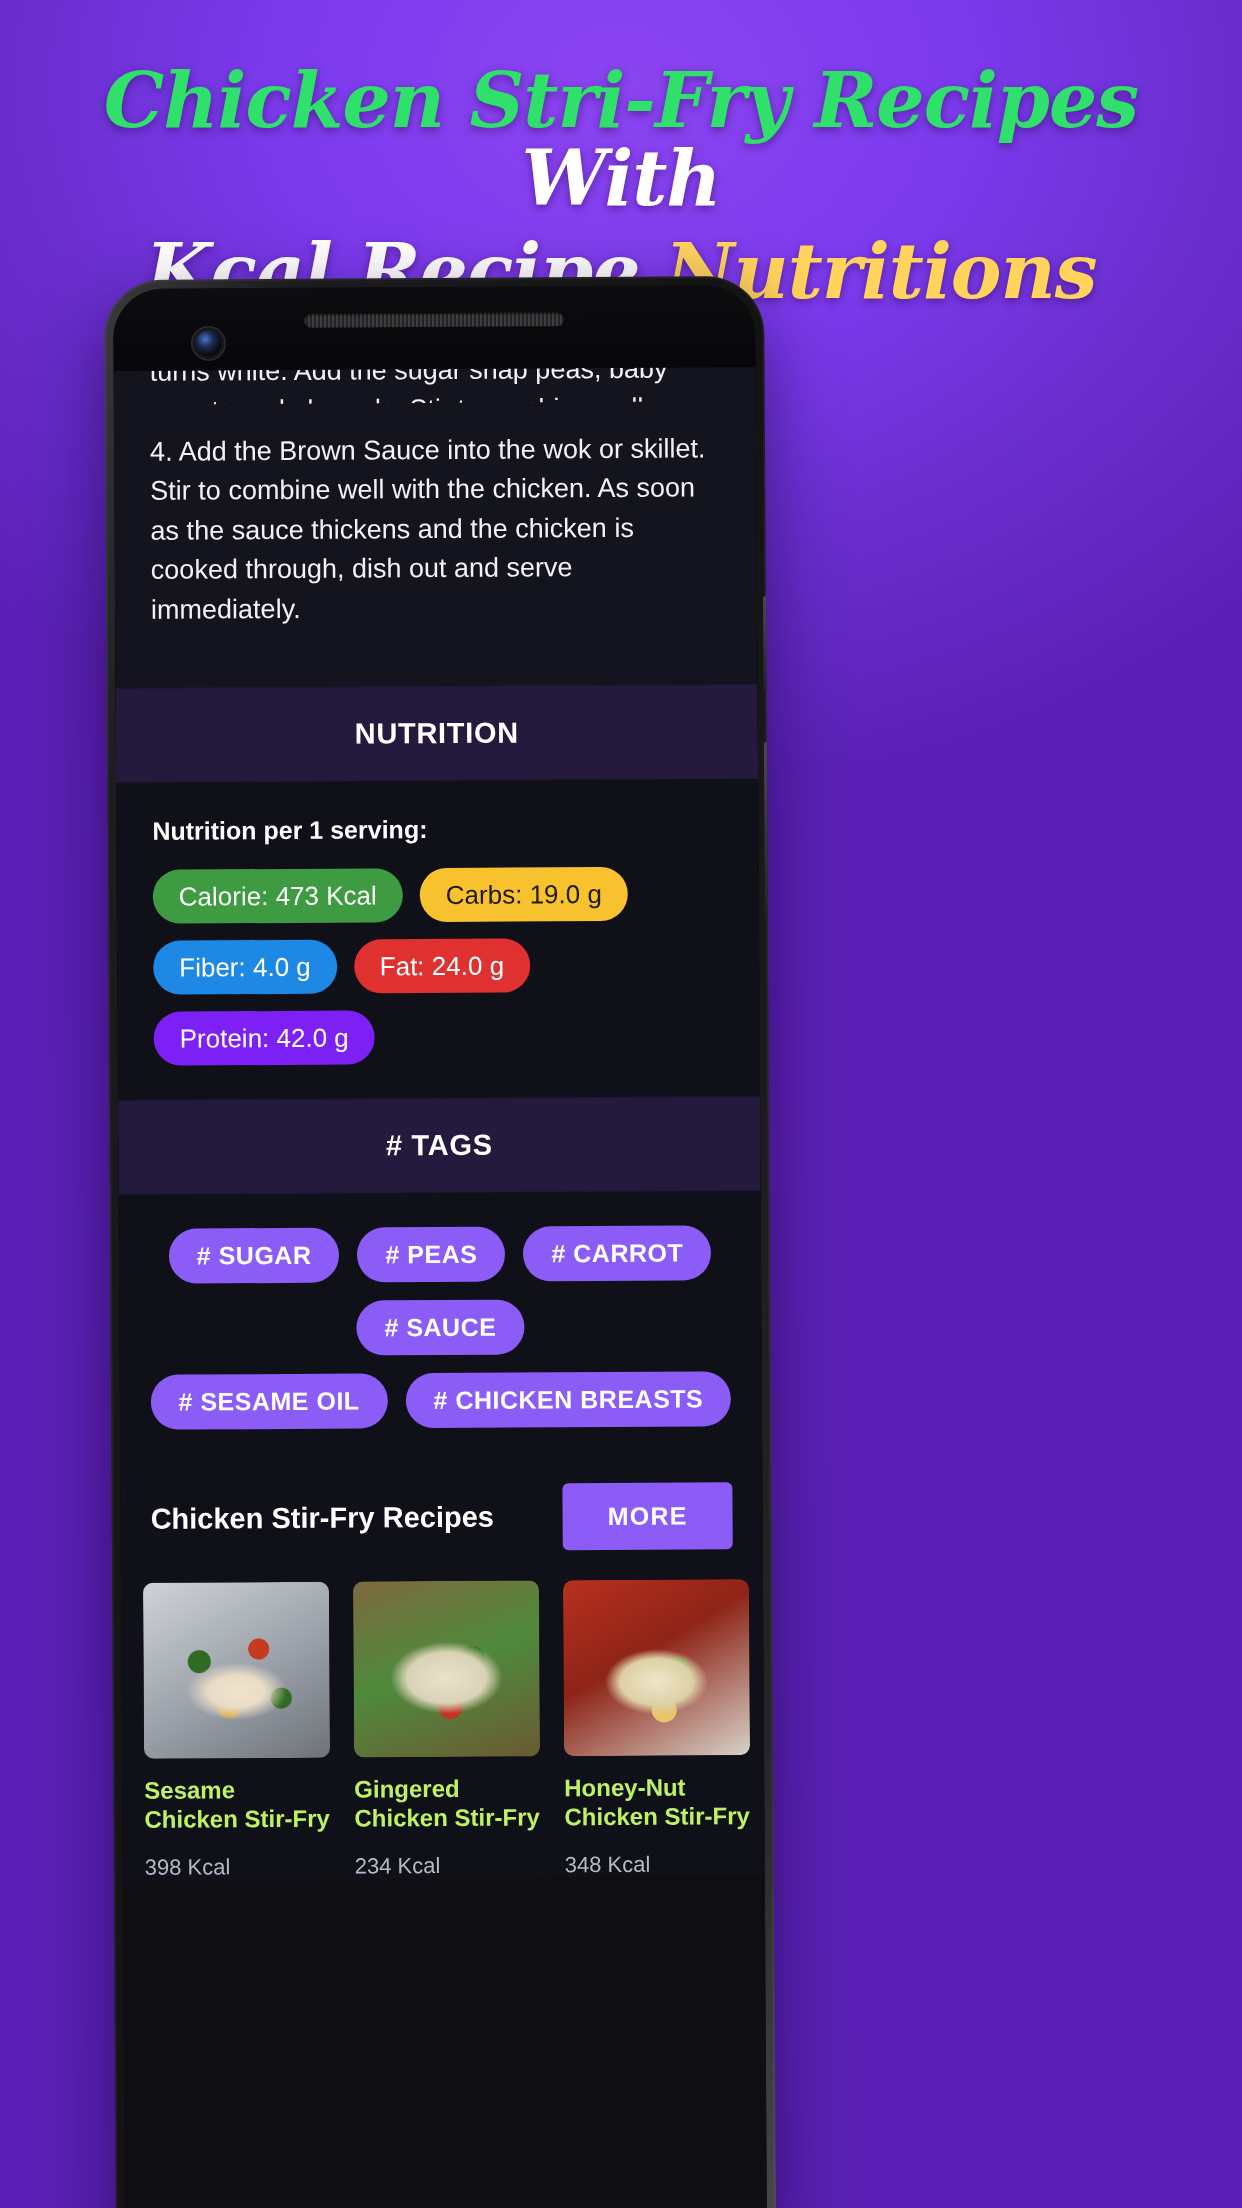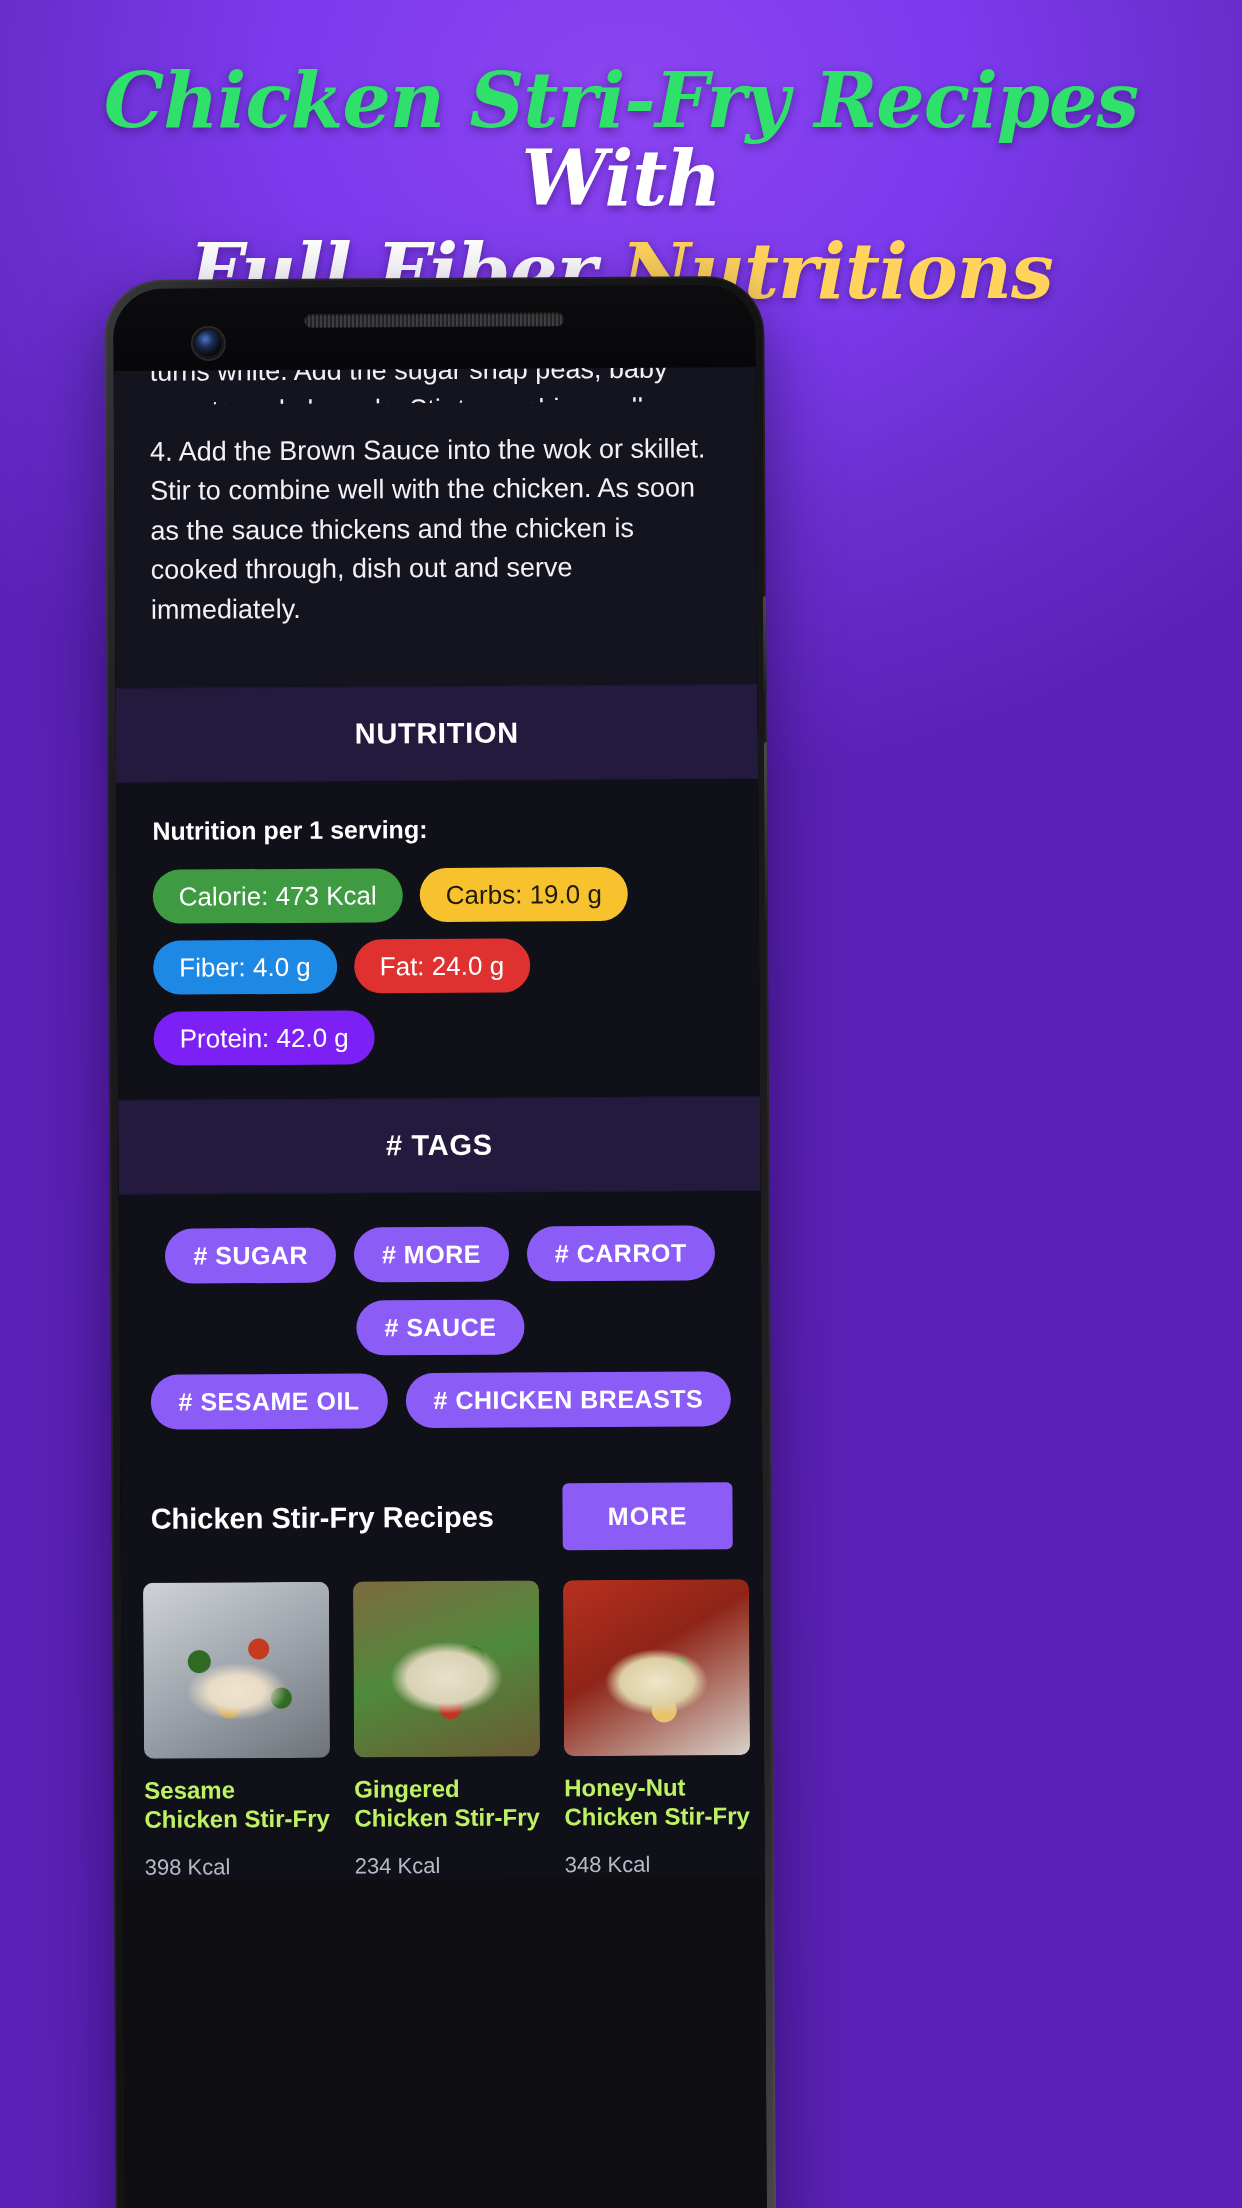--- a/index.html
+++ b/index.html
@@ -155,21 +155,21 @@
 <body>
 
 <div class="poster">
 
   <div class="headline">
     <span class="l1">
       <span class="hl-green">Chicken Stri-Fry Recipes</span>
       <span class="hl-white">With</span>
     </span>
     <span class="l2">
-      <span class="hl-white">Full Fiber</span>
+      <span class="hl-white">Kcal Recipe</span>
       <span class="hl-yellow">Nutritions</span>
     </span>
   </div>
 
   <div class="phone">
     <div class="side-btn b1"></div>
     <div class="side-btn b2"></div>
 
     <div class="phone-inner">
       <div class="bezel-top"></div>
@@ -198,21 +198,21 @@
             </div>
         </div>
 
         <div class="band">
           <div class="band-title"># TAGS</div>
         </div>
 
         <div class="tags-body">
           <div class="tagrow" id="tag-row-1" style="margin-bottom:18px;">
               <div class="tag" style="background: rgb(139, 92, 246);"># SUGAR</div>
-              <div class="tag" style="background: rgb(139, 92, 246);"># MORE</div>
+              <div class="tag" style="background: rgb(139, 92, 246);"># PEAS</div>
               <div class="tag" style="background: rgb(139, 92, 246);"># CARROT</div>
               <div class="tag" style="background: rgb(139, 92, 246);"># SAUCE</div>
             </div>
           <div class="tagrow" id="tag-row-2">
               <div class="tag" style="background: rgb(139, 92, 246);"># SESAME OIL</div>
               <div class="tag" style="background: rgb(139, 92, 246);"># CHICKEN BREASTS</div>
             </div>
         </div>
 
         <div class="more-row">

